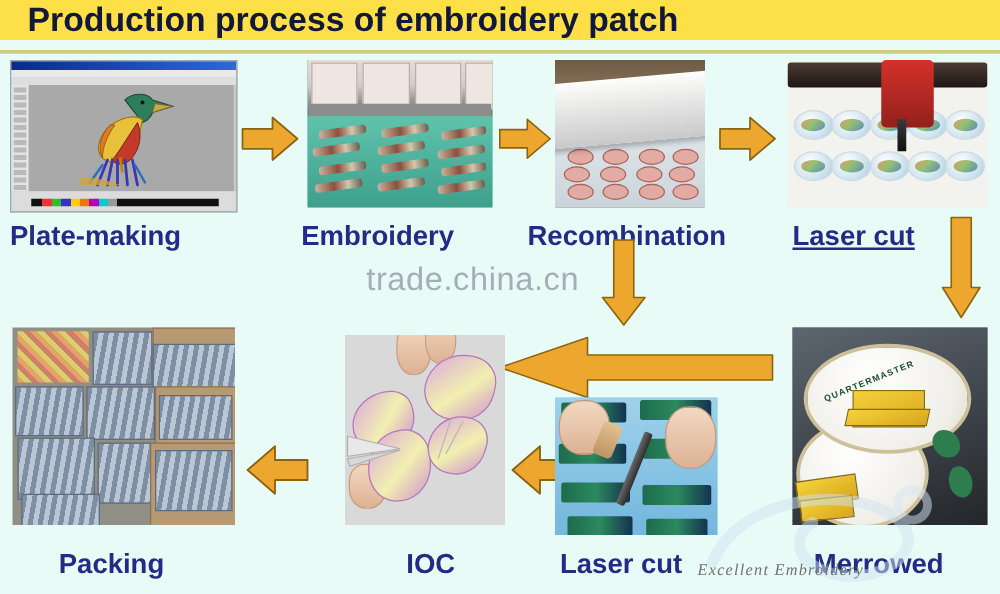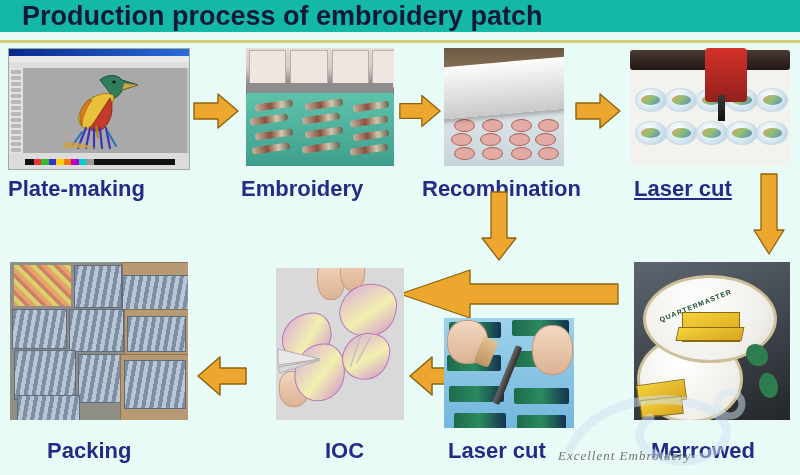--- a/index.html
+++ b/index.html
@@ -12,21 +12,21 @@
   #stage{
     position:relative;
     width:800px;height:475px;
     background:#e9fbf6;
     overflow:hidden;
   }
 
   
   .header{
     position:absolute;left:0;top:0;width:800px;height:32px;
-    background:#14b8a6;
+    background:#fde047;
     display:flex;align-items:center;
   }
   .header-title{
     margin-left:22px;
     font-size:27px;
     font-weight:bold;
     color:#12183a;
     letter-spacing:0px;
     white-space:nowrap;
     font-family:"Liberation Sans", sans-serif;
@@ -427,15 +427,16 @@
       <div class="leaf" style="left:72%;top:52%;width:14%;height:14%;"></div>
       <div class="leaf" style="left:80%;top:70%;width:12%;height:16%;"></div>
     </div>
     <div class="caption" style="left:651px;top:438px;">Merrowed</div>
   </div>
 
   <svg class="wm-swirl" viewBox="0 0 230 95">
     <path d="M10 70 C30 20 110 8 150 30 C190 52 150 88 110 80 C80 74 70 52 90 38" fill="none" stroke="#cfe3f2" stroke-width="9" stroke-linecap="round"></path>
     <circle cx="170" cy="24" r="12" fill="none" stroke="#d6e8f5" stroke-width="7"></circle>
   </svg>
+  <div class="wm-center">trade.china.cn</div>
   <div class="wm-bottom">Excellent Embroidery</div>
 
 </div>
 
 </body></html>

